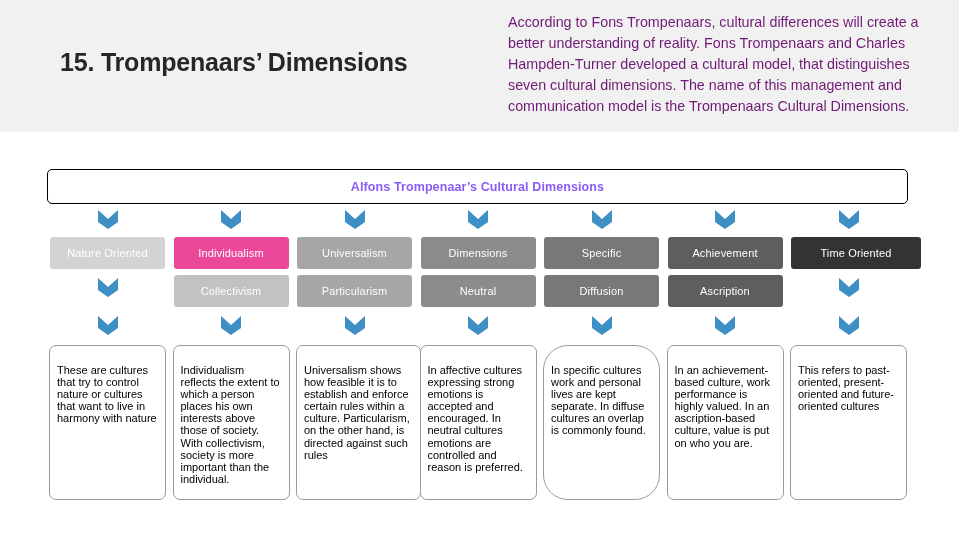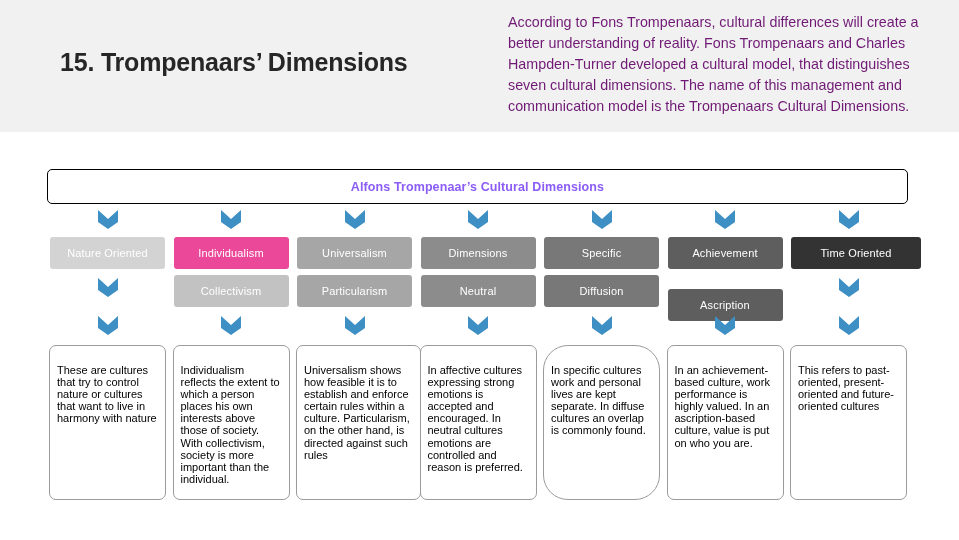--- a/index.html
+++ b/index.html
@@ -237,21 +237,21 @@
       </div>
       <div class="chev" style="left: 711px; top: 76px;">
         <svg viewBox="0 0 28 22" xmlns="http://www.w3.org/2000/svg">
           <path d="M4 2 L14 11 L24 2 L24 9 L14 18 L4 9 Z" fill="#3d8fc4"></path>
           <path d="M4 8 L14 17 L24 8 L24 14 L14 21 L4 14 Z" fill="#3d8fc4"></path>
         </svg>
       </div>
       <div class="pill" style="left: 667.5px; top: 105px; width: 115px; background: rgb(94, 94, 94);">
         <span>Achievement</span>
       </div>
-      <div class="pill" style="left: 667.5px; top: 143px; width: 115px; background: rgb(94, 94, 94); margin-top: 14px;">
+      <div class="pill" style="left: 667.5px; top: 143px; width: 115px; background: rgb(94, 94, 94);">
         <span>Ascription</span>
       </div>
       <div class="chev" style="left: 711px; top: 182px;">
         <svg viewBox="0 0 28 22" xmlns="http://www.w3.org/2000/svg">
           <path d="M4 2 L14 11 L24 2 L24 9 L14 18 L4 9 Z" fill="#3d8fc4"></path>
           <path d="M4 8 L14 17 L24 8 L24 14 L14 21 L4 14 Z" fill="#3d8fc4"></path>
         </svg>
       </div>
       <div class="card" style="left: 666.5px; top: 213px; width: 117px; height: 155px;">
         <div>In an achievement-based culture, work performance is highly valued. In an ascription-based culture, value is put on who you are.</div>

